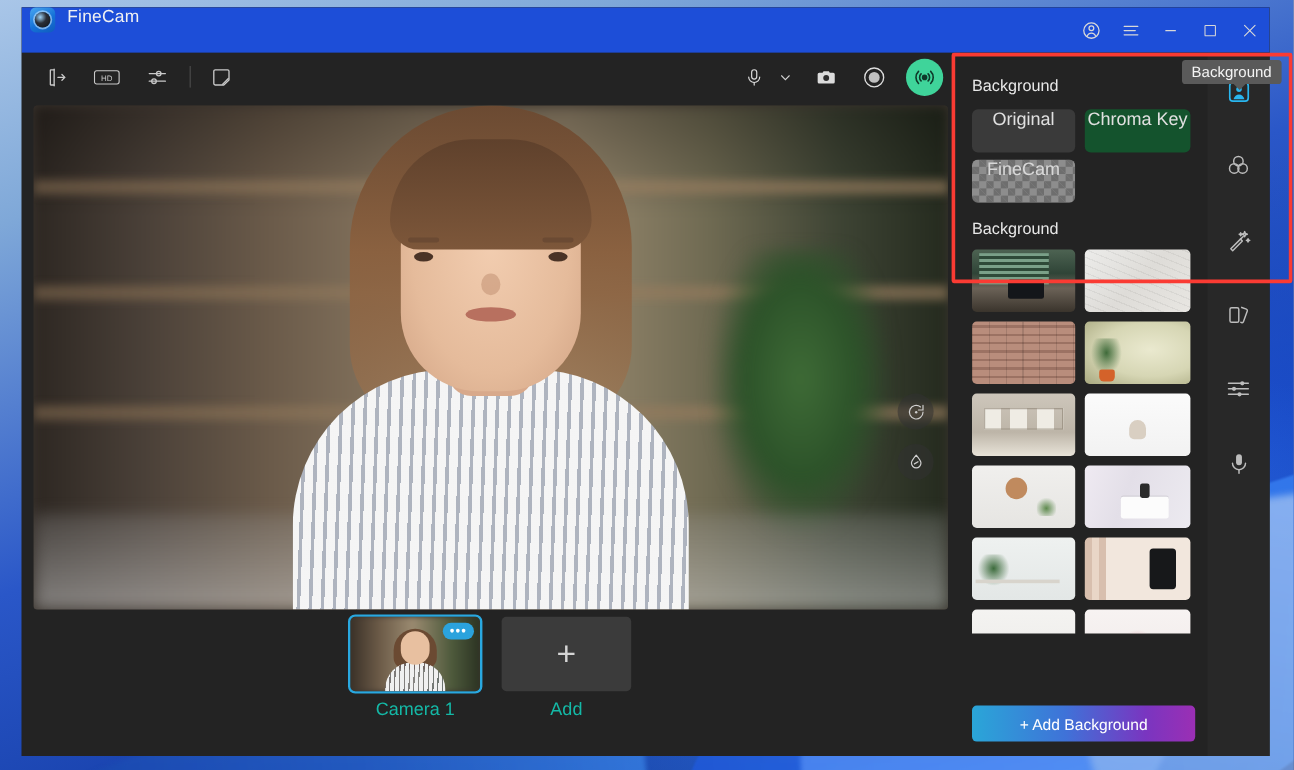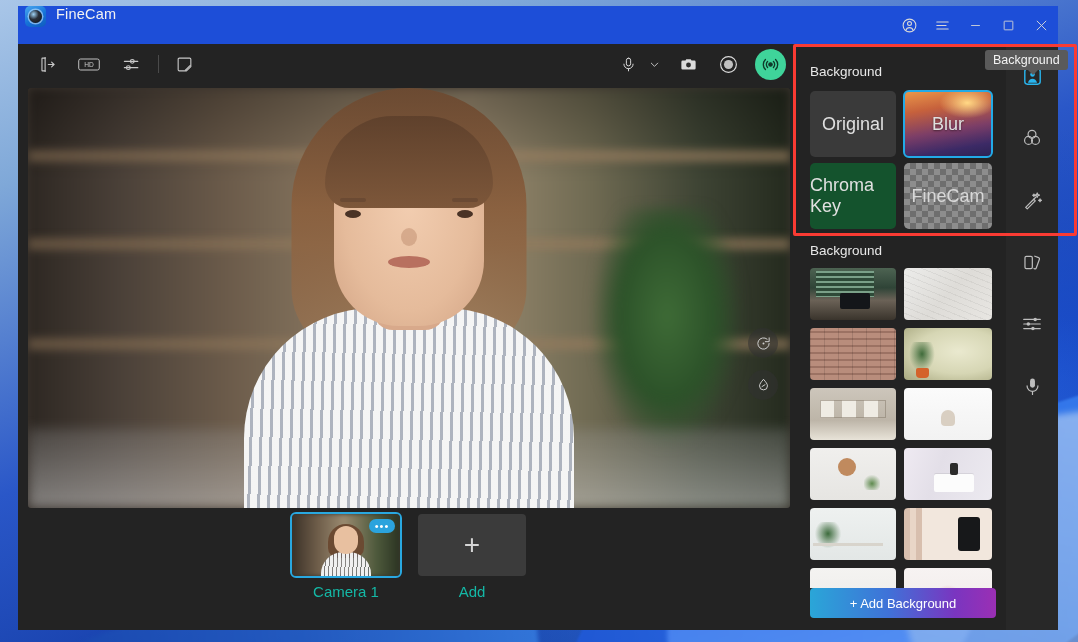--- a/index.html
+++ b/index.html
@@ -243,23 +243,23 @@
     position: absolute; right: -1px; top: -2px; width: 5px; height: 5px; border-radius: 50%; background: #29b6ef;
   }
 
   .section-title { color: #e8e8e8; font-size: 13.5px; padding: 0 0 0 10px; }
   #bg-mode-section { padding-top: 20px; }
   #mode-grid {
     display: grid; grid-template-columns: 86px 88px; gap: 6px 8px;
     padding: 12px 0 0 10px;
   }
   .mode-cell {
-    height: 66px; border-radius: 5px; position: relative;
-    display: flex; align-items: center; justify-content: center;
-    color: #e0e0e0; font-size: 18px; overflow: hidden;
+    height: 36px; border-radius: 5px; position: relative;
+    display: flex; align-items: flex-start; justify-content: center;
+    color: #e0e0e0; font-size: 15px; overflow: hidden;
   }
   .mode-original { background: #3a3a3a; }
   .mode-blur {
     background:
       radial-gradient(ellipse 40px 22px at 72% 18%, #ffd98a 0%, rgba(255,200,110,0) 70%),
       linear-gradient(170deg, #e89a4e 0%, #c2623f 28%, #7a3f66 58%, #3c2a64 82%, #2a2250 100%);
     outline: 2px solid #27a9e3; outline-offset: -1px;
     filter: saturate(1.05);
   }
   .mode-blur span { position: relative; z-index: 2; text-shadow: 0 1px 2px rgba(0,0,0,.5); }
@@ -529,23 +529,20 @@
     <div id="right-panel">
 
       <div id="panel-body">
 
         <div id="bg-mode-section">
           <div class="section-title">Background</div>
           <div id="mode-grid">
             <div class="mode-cell mode-original">
               <span>Original</span>
             </div>
-            <div class="mode-cell mode-blur">
-              <span>Blur</span>
-            </div>
             <div class="mode-cell mode-chroma">
               <span>Chroma Key</span>
             </div>
             <div class="mode-cell mode-remove">
               <span>FineCam</span>
             </div>
           </div>
         </div>
 
         <div id="bg-list-section">

